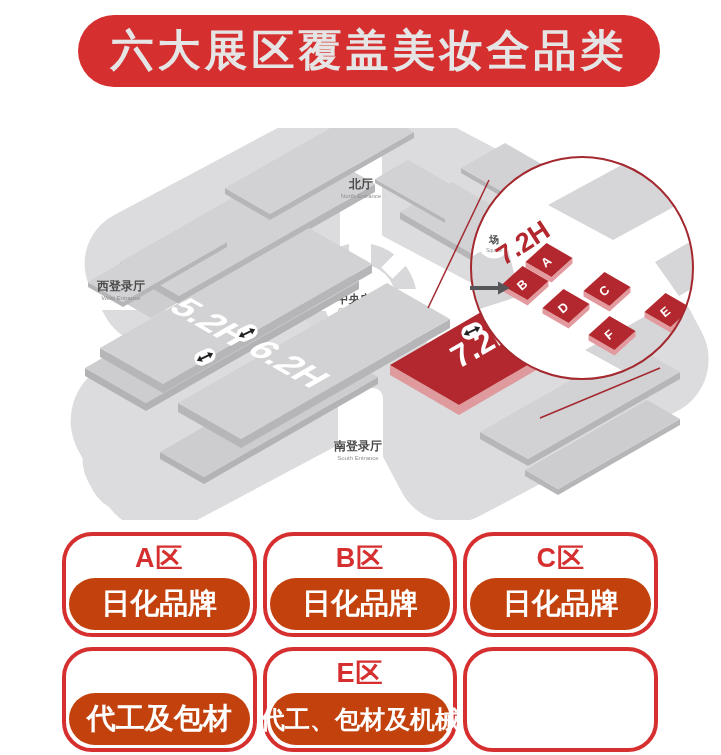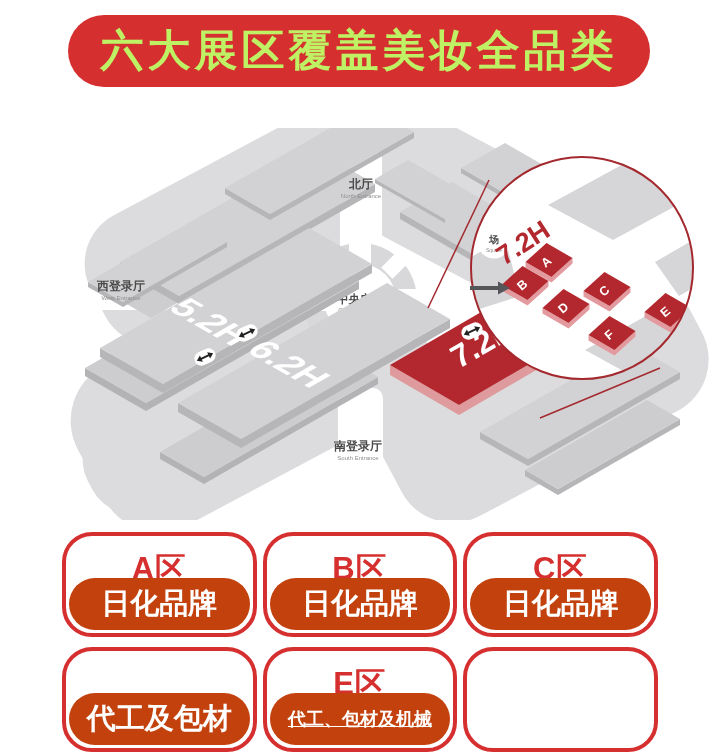--- a/index.html
+++ b/index.html
@@ -1,46 +1,46 @@
 <!DOCTYPE html>
 <html><head>
 <meta charset="utf-8">
 <style>
   html,body{margin:0;padding:0;}
   body{
     width:721px;height:755px;position:relative;background:#ffffff;overflow:hidden;
     font-family:"Liberation Sans","DejaVu Sans",sans-serif;
   }
   .banner{
-    position:absolute;left:68px;top:15px;width:582px;height:72px;
+    position:absolute;left:78px;top:15px;width:582px;height:72px;
     background:#d5302f;border-radius:37px;
     display:flex;align-items:center;justify-content:center;
-    color:#bef264;font-size:43px;font-weight:bold;letter-spacing:4px;white-space:nowrap;
+    color:#e5e5e5;font-size:43px;font-weight:bold;letter-spacing:4px;white-space:nowrap;
   }
   .map-wrap{position:absolute;left:0;top:128px;width:721px;height:392px;}
   svg{font-family:"Liberation Sans","DejaVu Sans",sans-serif;}
   .zones{
     position:absolute;left:62px;top:532px;width:596px;
     display:grid;grid-template-columns:repeat(3,1fr);column-gap:6px;row-gap:10px;
   }
   .zone-card{
     position:relative;height:105px;background:#ffffff;
     border:4px solid #d5302f;border-radius:30px;box-sizing:border-box;
   }
   .zone-title{
-    margin-top:12px;text-align:center;color:#d5302f;
-    font-size:31px;font-weight:bold;letter-spacing:1px;
+    margin-top:4px;text-align:center;color:#d5302f;
+    font-size:27px;font-weight:bold;letter-spacing:1px;
   }
   .zone-pill{
     position:absolute;left:3px;right:3px;bottom:3px;height:52px;
     background:#c2410c;border-radius:26px;
     display:flex;align-items:center;justify-content:center;
     color:#ffffff;font-size:29px;font-weight:bold;white-space:nowrap;
   }
-  .zone-pill.tight{font-size:18px;text-decoration:underline;}
+  .zone-pill.tight{font-size:25px;}
   .zh-label{font-weight:bold;fill:#4a4a4a;}
   .en-label{fill:#8f8f8f;}
 </style>
 </head>
 <body>
 
 <div class="banner">
   <span>六大展区覆盖美妆全品类</span>
 </div>
 

